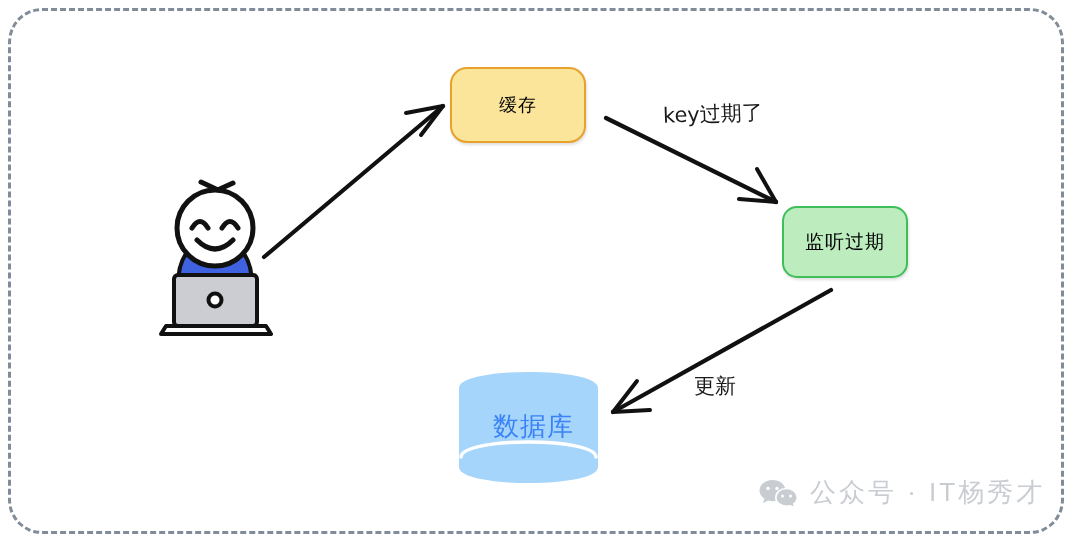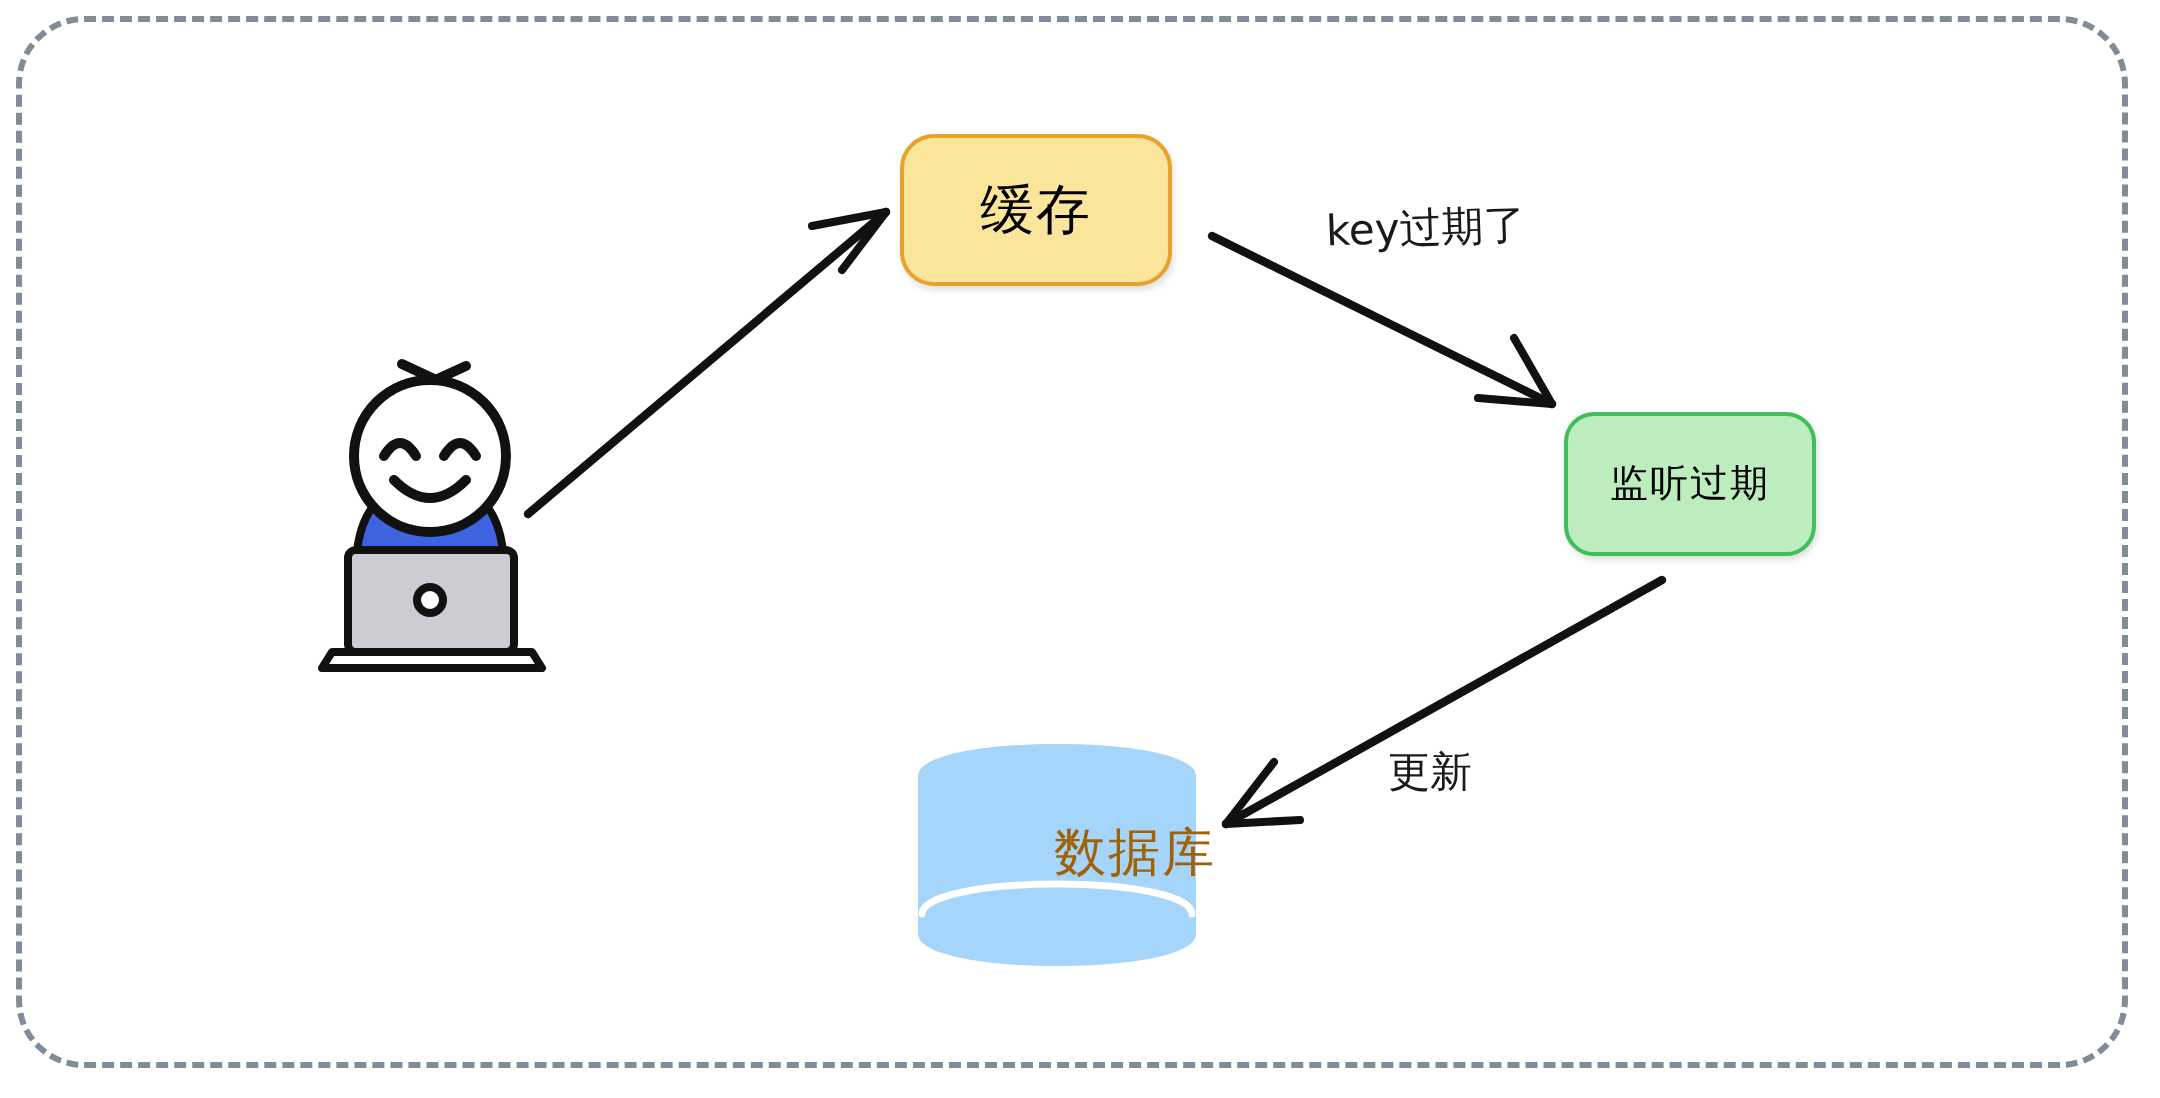--- a/index.html
+++ b/index.html
@@ -48,21 +48,21 @@
     letter-spacing: 1px;
   }
   .node-cache {
     left: 450px;
     top: 67px;
     width: 136px;
     height: 76px;
     background: #fbe59a;
     border: 2.5px solid #e8a22c;
     border-radius: 17px;
-    font-size: 27px;
+    font-size: 18px;
     box-shadow: 1px 2px 3px rgba(0,0,0,0.13);
   }
   .node-listen {
     left: 782px;
     top: 206px;
     width: 126px;
     height: 72px;
     background: #bdecbe;
     border: 2.5px solid #3fbf59;
     border-radius: 15px;
@@ -73,23 +73,23 @@
     left: 459px;
     top: 371px;
     width: 139px;
     height: 113px;
   }
   .node-db .db-label {
     position: absolute;
     left: 0;
     top: 38px;
     width: 149px;
-    text-align: right;
+    text-align: center;
     font-size: 26px;
-    color: #a16207;
+    color: #3b82f6;
     letter-spacing: 1px;
   }
   
   .arrow-label {
     position: absolute;
     color: #1a1a1a;
     white-space: nowrap;
   }
   .label-key {
     left: 663px;
@@ -185,14 +185,28 @@
     <span>缓存</span>
   </div>
 
   <div class="node node-listen">
     <span>监听过期</span>
   </div>
 
   <div class="arrow-label label-key">key过期了</div>
   <div class="arrow-label label-update">更新</div>
 
+  <div class="watermark">
+    <svg width="40" height="30" viewBox="0 0 40 30">
+      <path d="M14.5,2 C7.3,2 1.5,6.7 1.5,12.5 C1.5,15.8 3.4,18.8 6.4,20.7 L4.9,25.3 L10.1,22.6
+               C11.5,23 13,23.2 14.5,23.2 C21.7,23.2 27.5,18.4 27.5,12.6 C27.5,6.8 21.7,2 14.5,2 Z" fill="#c9cdd2"></path>
+      <path d="M28.5,10.5 C22.6,10.5 17.8,14.5 17.8,19.4 C17.8,24.3 22.6,28.3 28.5,28.3
+               C29.8,28.3 31.1,28.1 32.3,27.8 L37.2,30 L35.7,25.9 C37.9,24.3 39.3,22 39.3,19.4
+               C39.3,14.5 34.5,10.5 28.5,10.5 Z" fill="#c9cdd2" stroke="#ffffff" stroke-width="1.6"></path>
+      <circle cx="10" cy="10.5" r="1.7" fill="#ffffff"></circle>
+      <circle cx="19" cy="10.5" r="1.7" fill="#ffffff"></circle>
+      <circle cx="24.5" cy="18" r="1.5" fill="#ffffff"></circle>
+      <circle cx="32.5" cy="18" r="1.5" fill="#ffffff"></circle>
+    </svg>
+    <span class="wm-text">公众号 · IT杨秀才</span>
+  </div>
 
 </div>
 
 </body></html>

